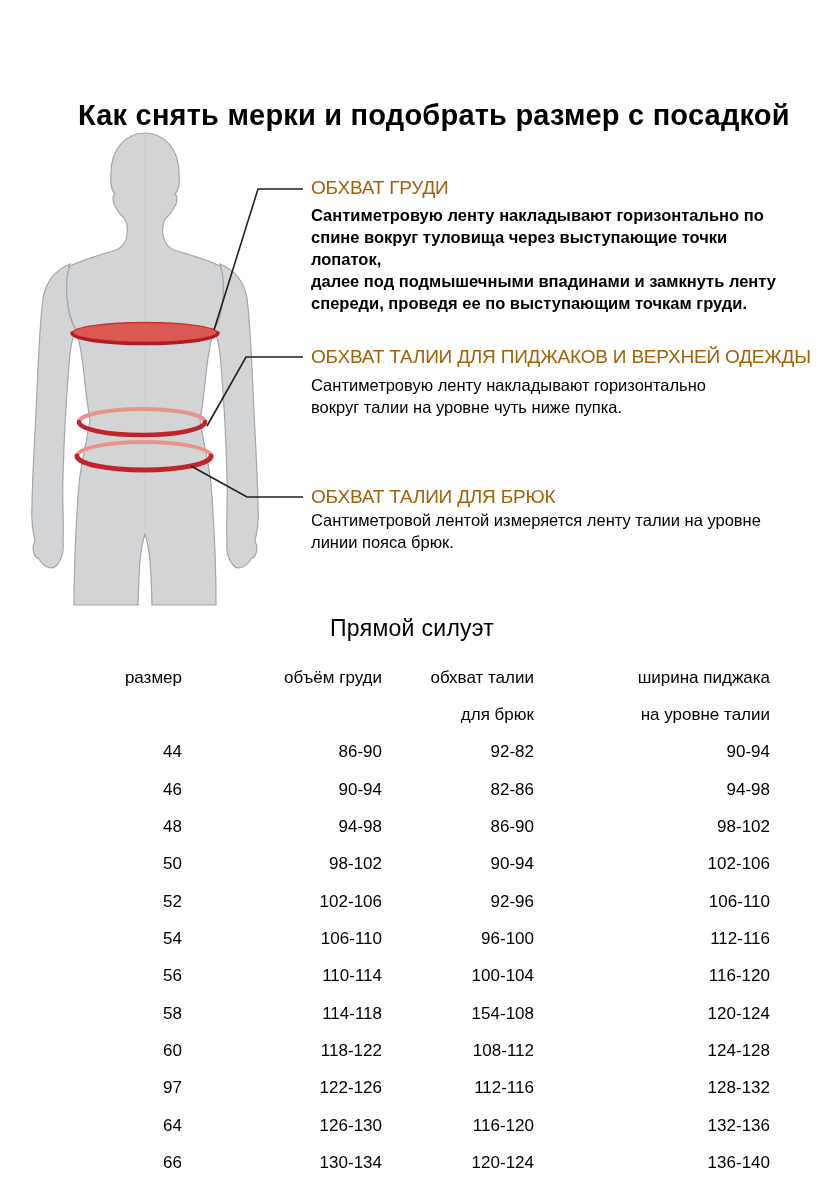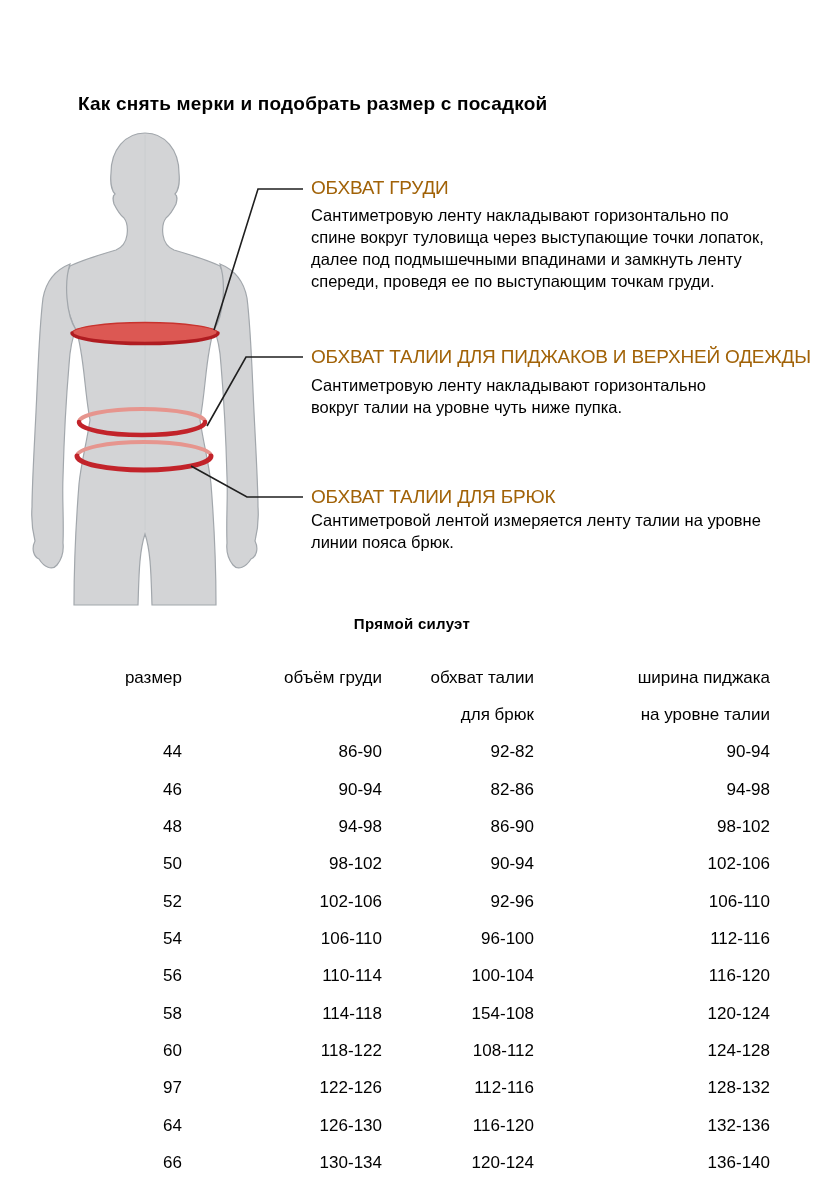--- a/index.html
+++ b/index.html
@@ -13,21 +13,21 @@
     position: relative;
     width: 825px;
     height: 1200px;
     background: #ffffff;
     overflow: hidden;
   }
   .page-title {
     position: absolute;
     left: 78px;
     top: 80px;
-    font-size: 19px;
+    font-size: 29px;
     font-weight: bold;
     letter-spacing: 0.2px;
     white-space: nowrap;
   }
   .figure-svg {
     position: absolute;
     left: 0;
     top: 130px;
     width: 330px;
     height: 480px;
@@ -43,34 +43,34 @@
   .co-desc {
     position: absolute;
     left: 311px;
     width: 490px;
     font-size: 16.5px;
     line-height: 22px;
     white-space: pre-line;
     color: #000000;
   }
   #co-t0 { top: 177px; }
-  #co-d0 { top: 204px; }
+  #co-d0 { top: 204px; font-weight: bold; }
   #co-t1 { top: 346px; }
   #co-d1 { top: 374px; }
   #co-t2 { top: 486px; }
   #co-d2 { top: 509px; }
 
   .table-title {
     position: absolute;
     left: 80px;
     top: 615px;
     width: 664px;
     text-align: center;
-    font-size: 15px;
-    font-weight: bold;
+    font-size: 23px;
+    font-weight: normal;
     letter-spacing: 0.3px;
   }
   .size-table {
     position: absolute;
     left: 80px;
     top: 659px;
     width: 690px;
     font-size: 17px;
   }
   .trow {

